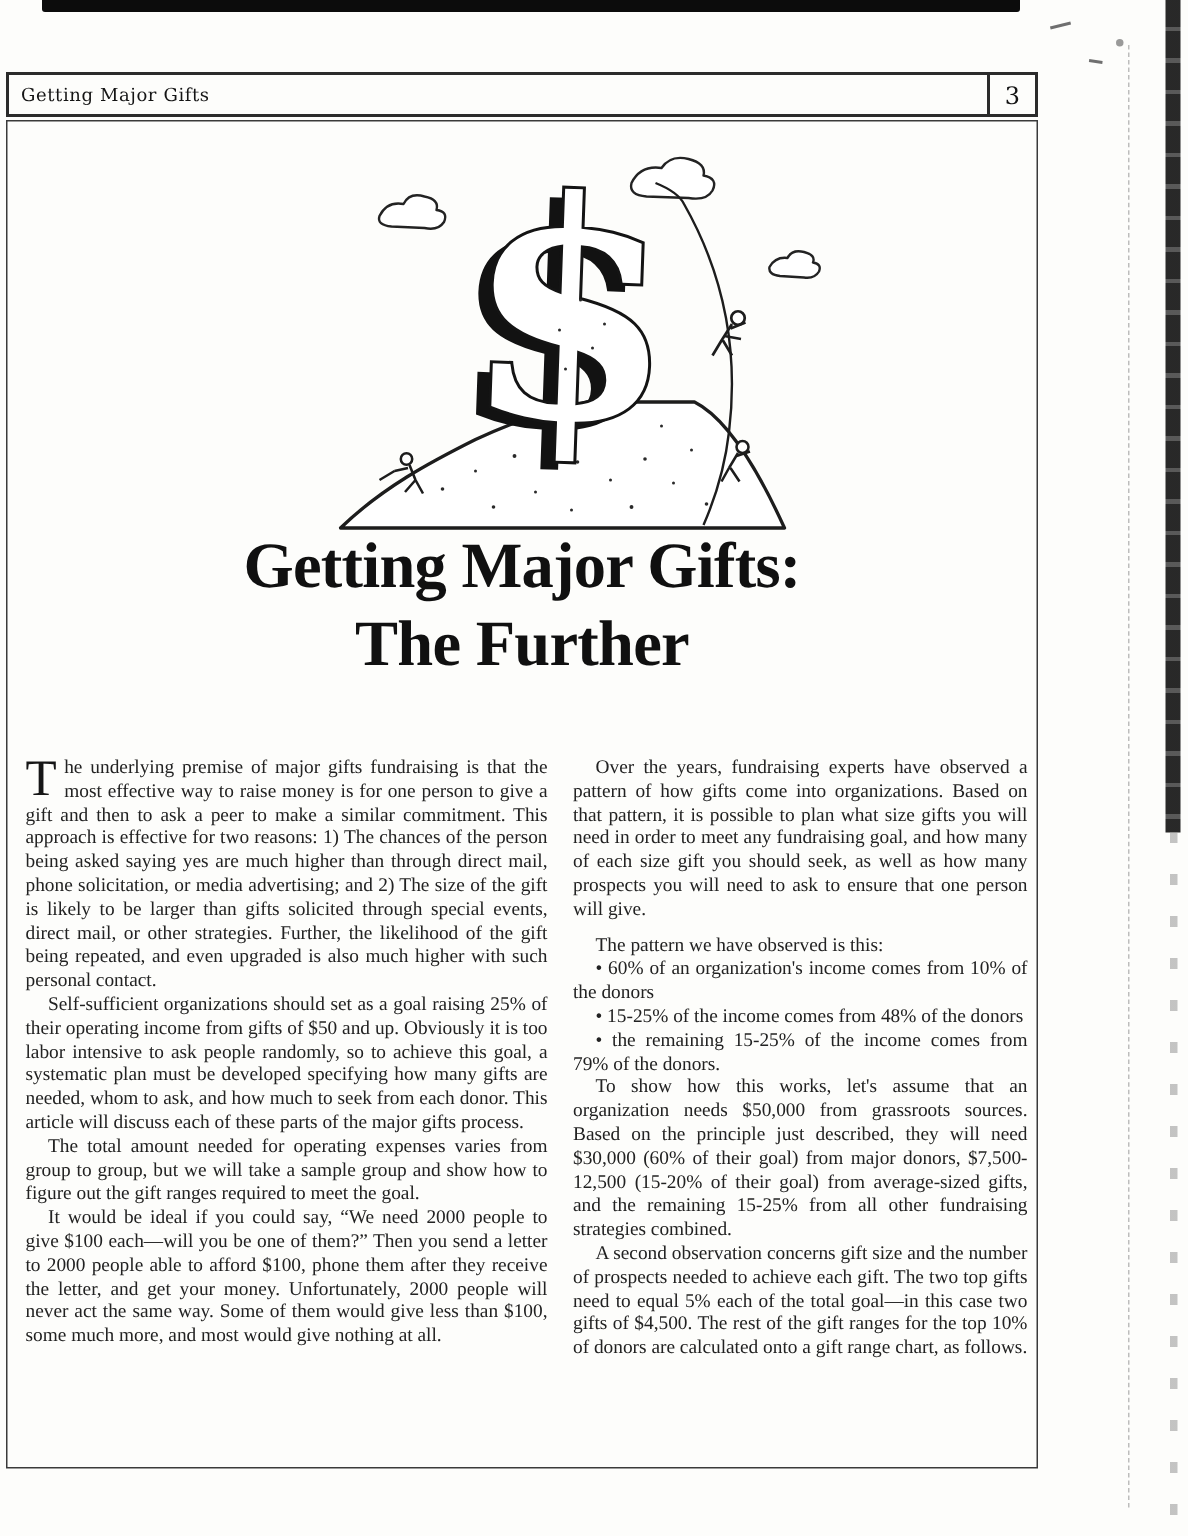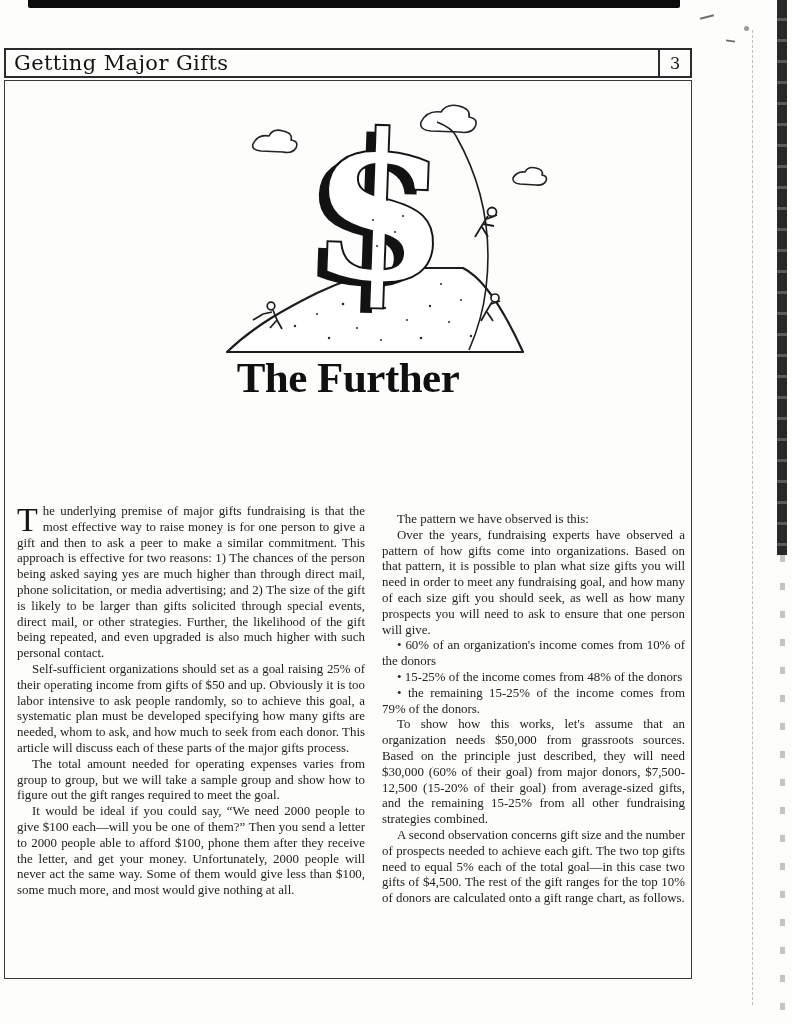--- a/index.html
+++ b/index.html
@@ -21,21 +21,21 @@
   .stray-mark { position:absolute; left:609px; top:483px; font-size:12px; color:#3a3a3a; }
 
   
   .header-box {
     position:absolute; left:4px; top:48px; width:688px; height:30px;
     border:2px solid #2b2b2b; box-sizing:border-box; background:#fdfdfb;
     display:flex; align-items:center;
   }
   .header-title {
     flex:1; padding-left:8px; font-family:"DejaVu Serif", serif;
-    font-size:21px; letter-spacing:.4px; color:#141414;
+    font-size:12px; letter-spacing:.4px; color:#141414;
   }
   .header-pagenum {
     width:30px; align-self:stretch; border-left:2px solid #2b2b2b;
     display:flex; align-items:center; justify-content:center;
     font-family:"DejaVu Serif", serif; font-size:16px; color:#141414;
   }
 
   
   .main-box {
     position:absolute; left:4px; top:80px; width:688px; height:899px;
@@ -139,33 +139,34 @@
       <path d="M267,202 l-6,10 M266,204 l9,-3 M261,212 l-5,9 M262,212 l6,9" fill="none"></path>
     </g>
 
     <g stroke="#1d1d1d" stroke-width="1.7" fill="#ffffff">
       <circle cx="46" cy="206" r="3.8"></circle>
       <path d="M48,210 l4,10 M47,212 l-9,2 M52,220 l-7,8 M52,220 l5,9 M38,214 l-10,6" fill="none"></path>
     </g>
   </svg>
 
   <div class="main-title">
+    <div>Getting Major Gifts:</div>
     <div>The Further</div>
   </div>
 
   <div class="columns">
     <div class="col col-left">
       <p><span class="dropcap">T</span><span>he underlying premise of major gifts fundraising is that the most effective way to raise money is for one person to give a gift and then to ask a peer to make a similar commitment. This approach is effective for two reasons: 1) The chances of the person being asked saying yes are much higher than through direct mail, phone solicitation, or media advertising; and 2) The size of the gift is likely to be larger than gifts solicited through special events, direct mail, or other strategies. Further, the likelihood of the gift being repeated, and even upgraded is also much higher with such personal contact.</span></p>
       <p class="indent">Self-sufficient organizations should set as a goal raising 25% of their operating income from gifts of $50 and up. Obviously it is too labor intensive to ask people randomly, so to achieve this goal, a systematic plan must be developed specifying how many gifts are needed, whom to ask, and how much to seek from each donor. This article will discuss each of these parts of the major gifts process.</p>
       <p class="indent">The total amount needed for operating expenses varies from group to group, but we will take a sample group and show how to figure out the gift ranges required to meet the goal.</p>
       <p class="indent">It would be ideal if you could say, “We need 2000 people to give $100 each—will you be one of them?” Then you send a letter to 2000 people able to afford $100, phone them after they receive the letter, and get your money. Unfortunately, 2000 people will never act the same way. Some of them would give less than $100, some much more, and most would give nothing at all.</p>
     </div>
     <div class="col col-right">
+      <p class="indent">Over the years, fundraising experts have observed a pattern of how gifts come into organizations. Based on that pattern, it is possible to plan what size gifts you will need in order to meet any fundraising goal, and how many of each size gift you should seek, as well as how many prospects you will need to ask to ensure that one person will give.</p>
       <p class="indent gap-above">The pattern we have observed is this:</p>
-      <p class="indent">Over the years, fundraising experts have observed a pattern of how gifts come into organizations. Based on that pattern, it is possible to plan what size gifts you will need in order to meet any fundraising goal, and how many of each size gift you should seek, as well as how many prospects you will need to ask to ensure that one person will give.</p>
       <p class="indent">• 60% of an organization's income comes from 10% of the donors</p>
       <p class="indent">• 15-25% of the income comes from 48% of the donors</p>
       <p class="indent">• the remaining 15-25% of the income comes from 79% of the donors.</p>
       <p class="indent">To show how this works, let's assume that an organization needs $50,000 from grassroots sources. Based on the principle just described, they will need $30,000 (60% of their goal) from major donors, $7,500-12,500 (15-20% of their goal) from average-sized gifts, and the remaining 15-25% from all other fundraising strategies combined.</p>
       <p class="indent">A second observation concerns gift size and the number of prospects needed to achieve each gift. The two top gifts need to equal 5% each of the total goal—in this case two gifts of $4,500. The rest of the gift ranges for the top 10% of donors are calculated onto a gift range chart, as follows.</p>
     </div>
   </div>
 
 </div>
 

